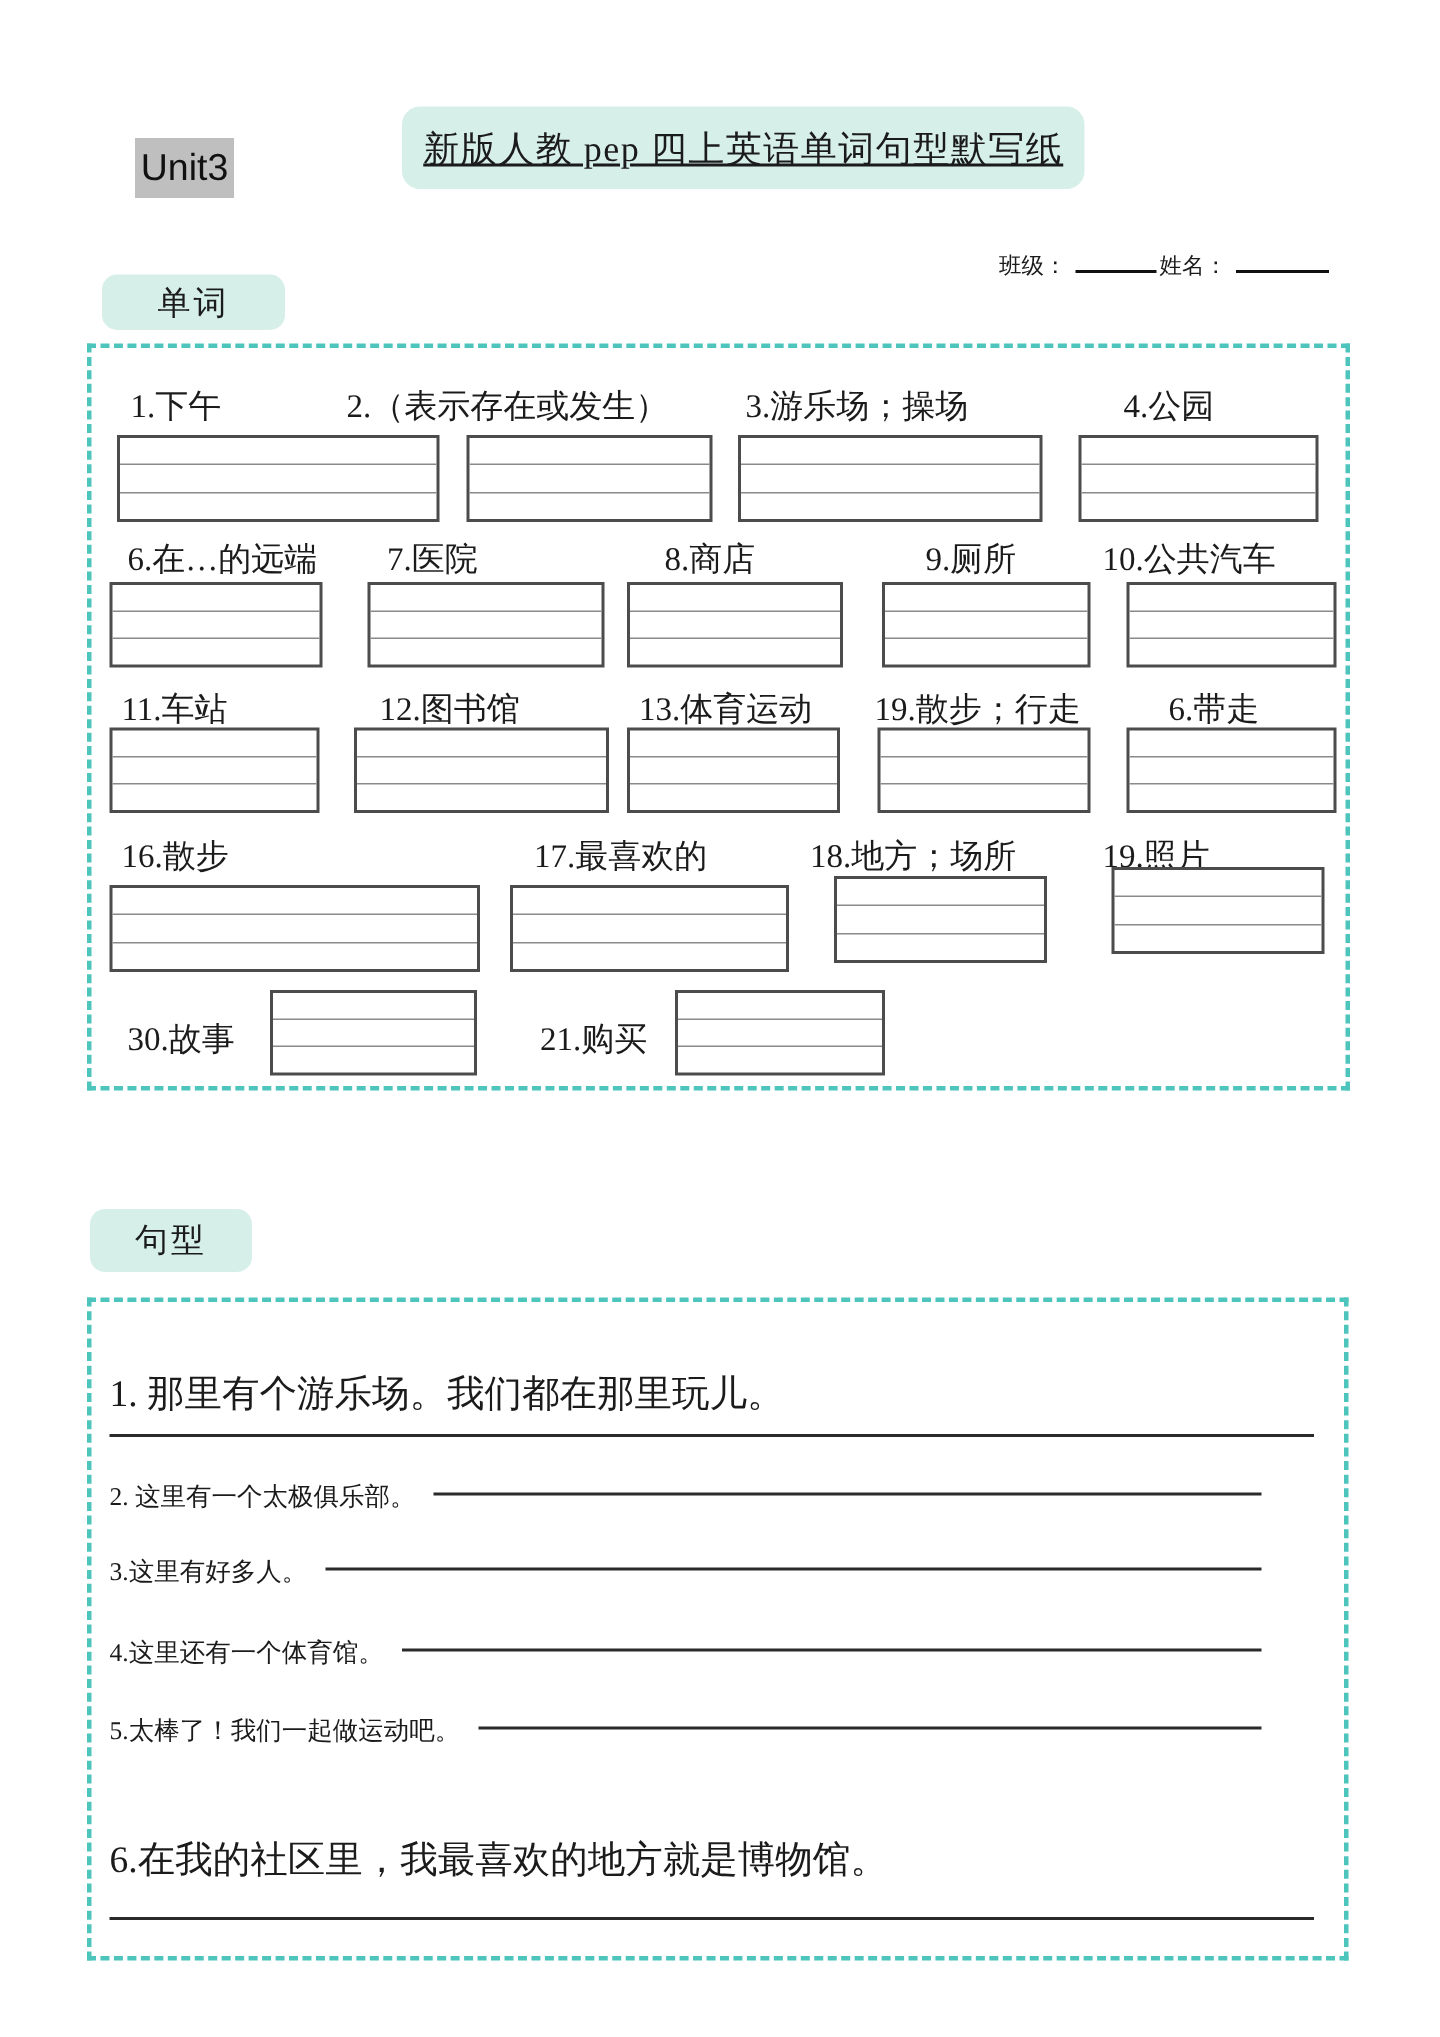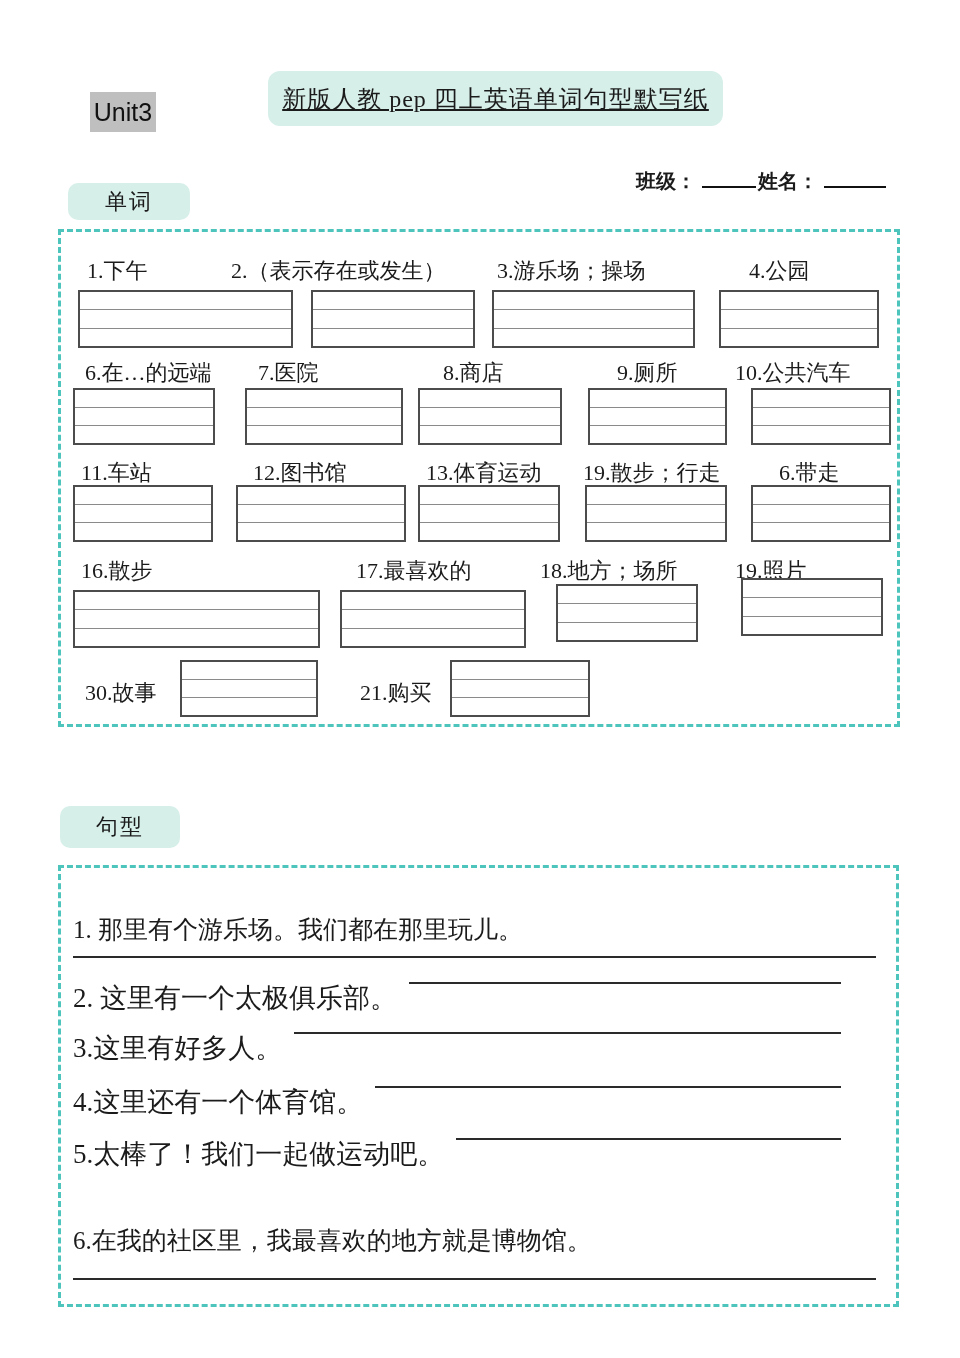--- a/index.html
+++ b/index.html
@@ -22,47 +22,47 @@
     position:absolute;left:90px;top:92px;width:66px;height:40px;background:var(--unitgray);
     display:flex;align-items:center;justify-content:center;
     font-family:"Liberation Sans","DejaVu Sans",sans-serif;font-size:25px;color:#111;
   }
   .title-chip{
     position:absolute;left:268px;top:71px;width:455px;height:55px;background:var(--mint);
     border-radius:12px;display:flex;align-items:center;justify-content:center;
     font-size:24px;letter-spacing:1px;white-space:nowrap;text-decoration:underline;
   }
   .meta-line{
-    position:absolute;top:168px;right:74px;font-size:20px;font-weight:bold;white-space:nowrap;
+    position:absolute;top:168px;right:74px;font-size:15px;font-weight:normal;white-space:nowrap;
   }
   .meta-blank{display:inline-block;height:14px;border-bottom:2px solid #111;vertical-align:baseline;}
   .meta-blank.b1{width:54px;margin:0 2px 0 6px;}
   .meta-blank.b2{width:62px;margin-left:6px;}
   .section-chip{
     position:absolute;background:var(--mint);border-radius:10px;
     display:flex;align-items:center;justify-content:center;font-size:22px;letter-spacing:2px;
   }
   .chip-words{left:68px;top:183px;width:122px;height:37px;}
-  .chip-sent{left:60px;top:806px;width:120px;height:42px;}
+  .chip-sent{left:60px;top:806px;width:108px;height:42px;}
   
   .panel{position:absolute;border:3px dashed var(--teal);background:transparent;}
   .words-panel{left:58px;top:229px;width:842px;height:498px;}
   .sent-panel{left:58px;top:865px;width:841px;height:442px;}
   
   .wlabel{position:absolute;font-size:22px;white-space:nowrap;line-height:26px;}
   .wbox{
     position:absolute;border:2px solid var(--boxborder);background:#fff;
     display:flex;flex-direction:column;
   }
   .wbox i{display:block;flex:1;border-bottom:1.5px solid var(--boxline);font-style:normal;}
   .wbox i:last-child{border-bottom:none;}
   
   .sline{
-    position:absolute;left:12px;right:55px;display:flex;align-items:flex-start;
-    font-size:27px;line-height:32px;white-space:nowrap;
+    position:absolute;left:12px;right:55px;display:flex;align-items:center;
+    font-size:17px;line-height:32px;white-space:nowrap;
   }
   .sline .fill{flex:1;height:0;border-bottom:2px solid var(--blank);margin-left:12px;margin-bottom:5px;}
   .stext{position:absolute;left:12px;font-size:25px;line-height:32px;white-space:nowrap;margin-top:33px;}
   .fullline{position:absolute;left:12px;right:20px;height:0;border-bottom:2.5px solid var(--blank);}
 </style>
 </head>
 <body>
 
 <div class="page">
 

